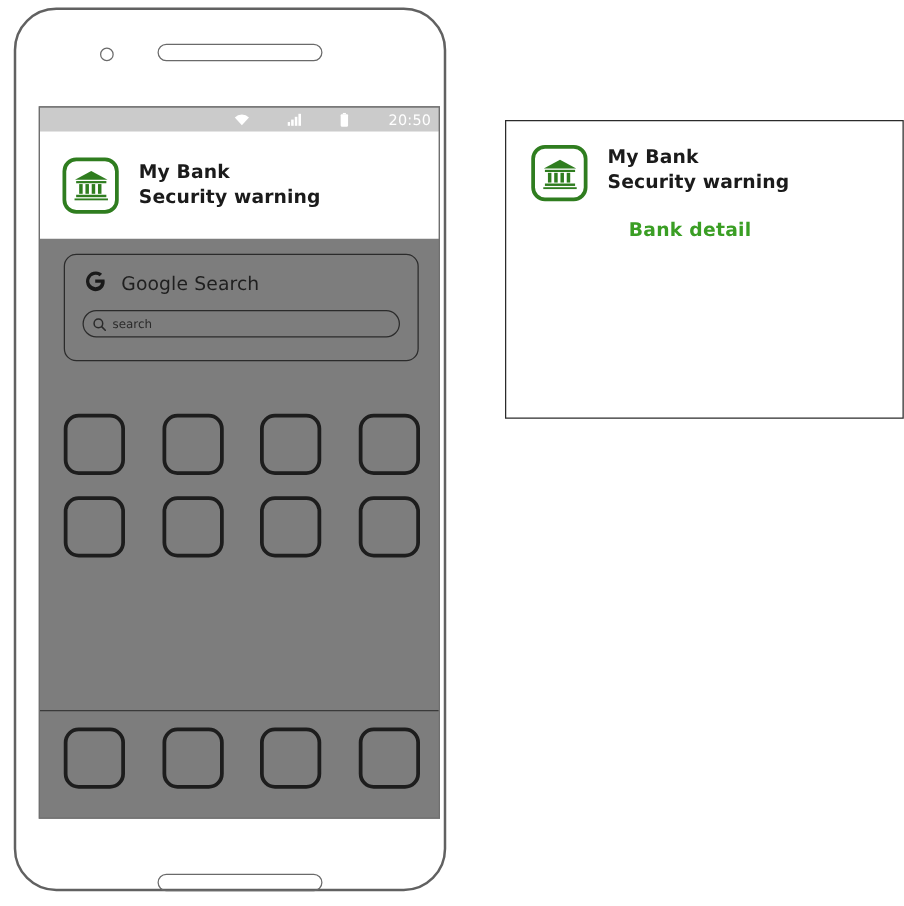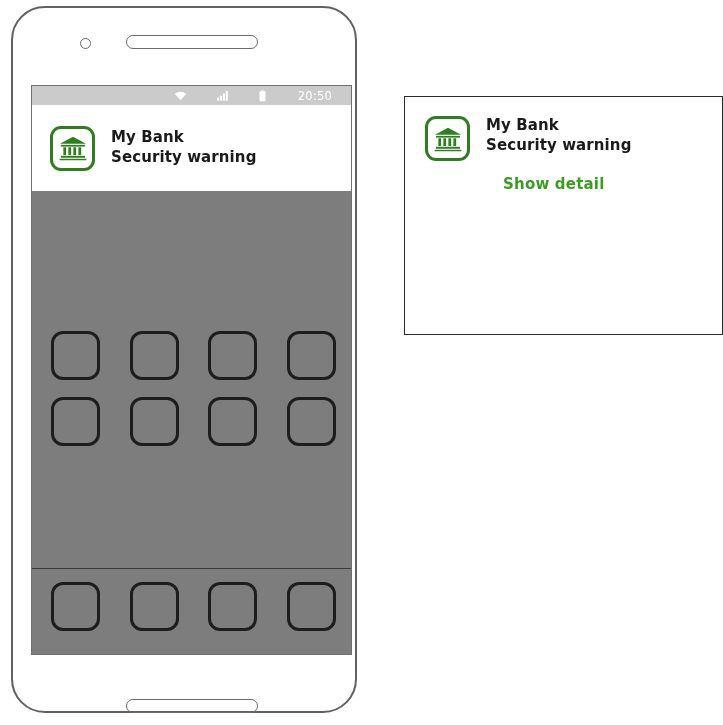--- a/index.html
+++ b/index.html
@@ -75,21 +75,21 @@
   #status-bar {
     position: absolute;
     left: 0;
     top: 0;
     width: 100%;
     height: 19px;
     background: #cbcbcb;
     display: flex;
     align-items: center;
     justify-content: flex-end;
-    padding-right: 19px;
+    padding-right: 6px;
     box-sizing: border-box;
     gap: 27px;
   }
   .status-icon { display: flex; align-items: center; margin-right: 3px; }
   #status-time {
     font-size: 11.5px;
     color: #ffffff;
     letter-spacing: 0.2px;
     margin-left: 2px;
   }
@@ -291,20 +291,39 @@
           <rect x="3" y="22.4" width="26" height="2.1" fill="#2f7d1f"></rect>
           <rect x="1.6" y="25.6" width="28.8" height="1.6" fill="#2f7d1f"></rect>
         </svg>
       </div>
       <div id="phone-notification-text">
         <div class="notif-title-line">My Bank</div>
         <div class="notif-title-line">Security warning</div>
       </div>
     </div>
 
+    <div id="google-widget">
+      <div id="google-widget-header">
+        <span>
+          <svg width="20" height="20" viewBox="0 0 24 24">
+            <path d="M12.2 10.2 v3.3 h5.6 a5.6 5.6 0 0 1 -5.6 4.2 A6 6 0 1 1 16.4 7.1 l2.4 -2.4 A9.5 9.5 0 1 0 12.2 21.6 c5.3 0 9.1 -3.7 9.1 -9.1 0 -0.8 -0.1 -1.6 -0.2 -2.3 z" fill="#1a1a1a"></path>
+          </svg>
+        </span>
+        <span id="google-widget-title">Google Search</span>
+      </div>
+      <div id="google-search-field">
+        <span>
+          <svg width="11" height="11" viewBox="0 0 14 14">
+            <circle cx="6" cy="6" r="4.4" fill="none" stroke="#2a2a2a" stroke-width="1.5"></circle>
+            <line x1="9.3" y1="9.3" x2="13" y2="13" stroke="#2a2a2a" stroke-width="1.6" stroke-linecap="round"></line>
+          </svg>
+        </span>
+        <span id="google-search-placeholder">search</span>
+      </div>
+    </div>
 
     <div id="app-grid">
       <div class="app-row">
         <div class="app-icon"></div>
         <div class="app-icon"></div>
         <div class="app-icon"></div>
         <div class="app-icon"></div>
       </div>
       <div class="app-row">
         <div class="app-icon"></div>
@@ -339,14 +358,14 @@
         <rect x="21.8" y="13.2" width="3" height="8.4" fill="#2f7d1f"></rect>
         <rect x="3" y="22.4" width="26" height="2.1" fill="#2f7d1f"></rect>
         <rect x="1.6" y="25.6" width="28.8" height="1.6" fill="#2f7d1f"></rect>
       </svg>
     </div>
     <div id="card-header-text">
       <div class="notif-title-line">My Bank</div>
       <div class="notif-title-line">Security warning</div>
     </div>
   </div>
-  <div id="card-action">Show detail</div>
+  <div id="card-action">Bank detail</div>
 </div>
 
 </body></html>

